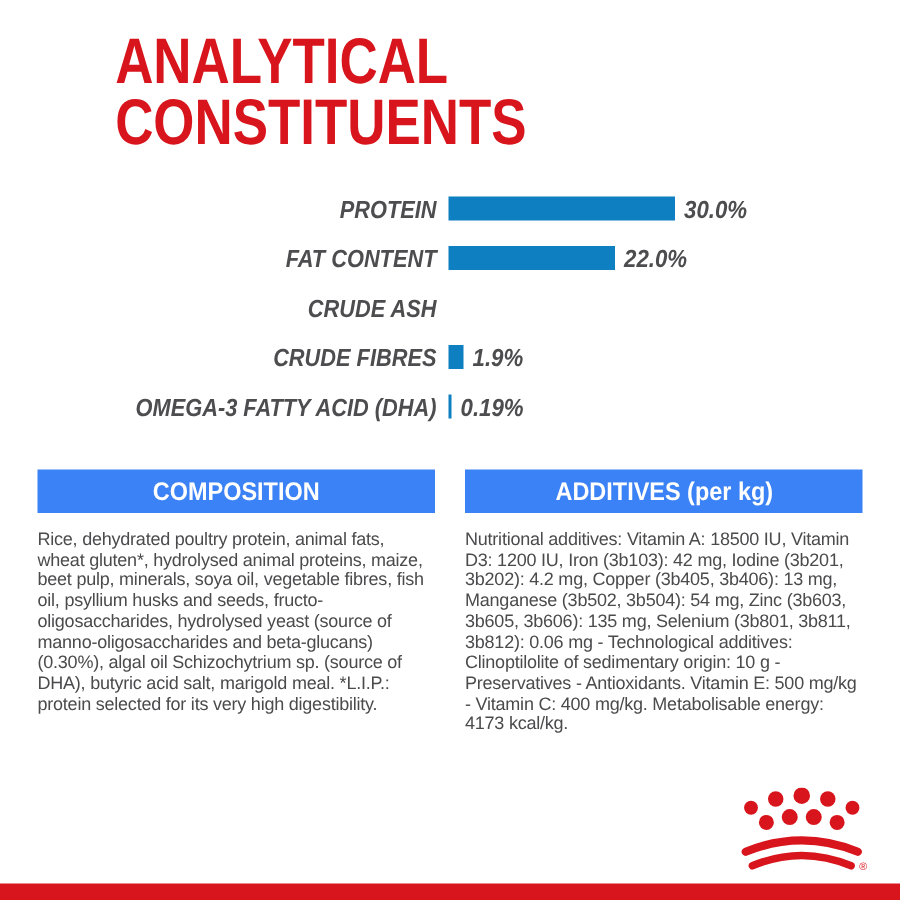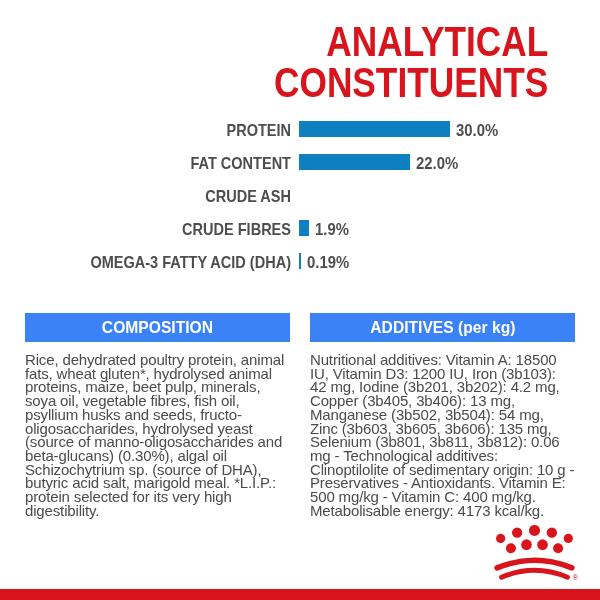--- a/index.html
+++ b/index.html
@@ -1,33 +1,33 @@
 <!DOCTYPE html>
 <html><head>
 <meta charset="utf-8">
 <style>
   * { margin: 0; padding: 0; box-sizing: border-box; }
   html, body { width: 600px; height: 600px; background: #ffffff; }
   body { font-family: "Liberation Sans", sans-serif; overflow: hidden; }
   .page { position: relative; width: 600px; height: 600px; background: #fff; overflow: hidden; }
 
   
-  .title-block { margin-top: 21px; text-align: right; margin-left: 25px; }
+  .title-block { margin-top: 21px; text-align: left; margin-left: 25px; }
   .title-line {
     color: #d8151c;
     font-weight: bold;
     font-size: 43px;
     line-height: 41px;
     letter-spacing: 0px;
     transform: scaleX(0.82);
     white-space: nowrap;
   }
 
   
-  .chart { position: absolute; top: 114px; left: 0; width: 600px; }
+  .chart { position: absolute; top: 124px; left: 0; width: 600px; font-style: italic; }
   .chart-row { display: flex; align-items: center; height: 33px; }
   .chart-label {
     width: 291px;
     text-align: right;
     font-weight: bold;
     font-size: 16.5px;
     color: #4d4d4f;
     white-space: nowrap;
     transform: scaleX(0.88);
     transform-origin: right center;
@@ -54,21 +54,21 @@
     height: 29px;
     line-height: 29px;
     text-align: center;
     font-weight: bold;
     font-size: 17px;
     white-space: nowrap;
   }
   .section-header span { display: inline-block; transform: scaleX(0.92); }
   .section-body {
     margin-top: 11px;
-    font-size: 15px;
+    font-size: 12px;
     line-height: 13.7px;
     letter-spacing: -0.15px;
     color: #4b4b4d;
     text-align: left;
   }
 
   
   .logo { position: absolute; right: 21px; bottom: 16px; width: 89px; height: 59px; }
   .bottom-bar { position: absolute; left: 0; bottom: 0; width: 600px; height: 11px; background: #d8151c; }
 </style>

